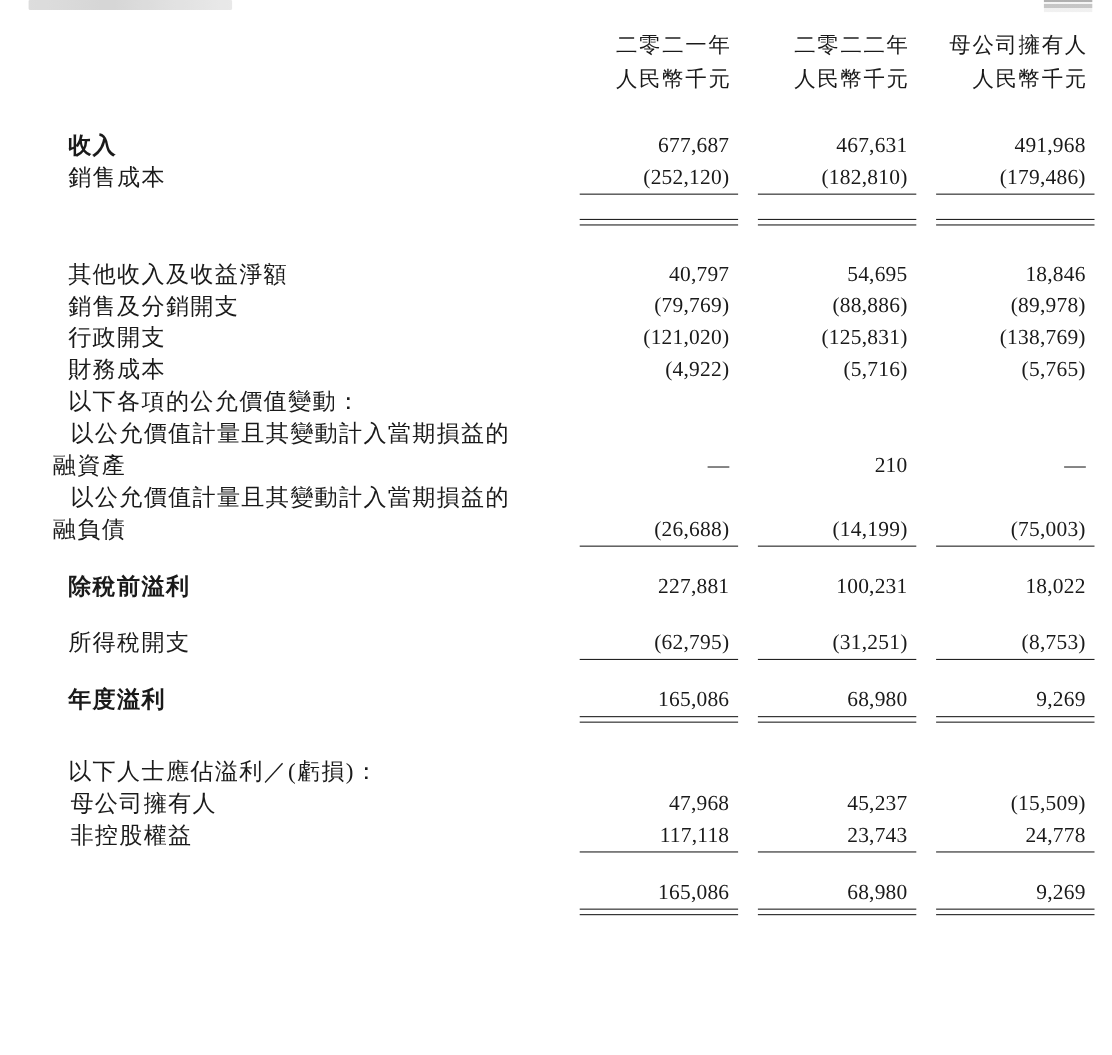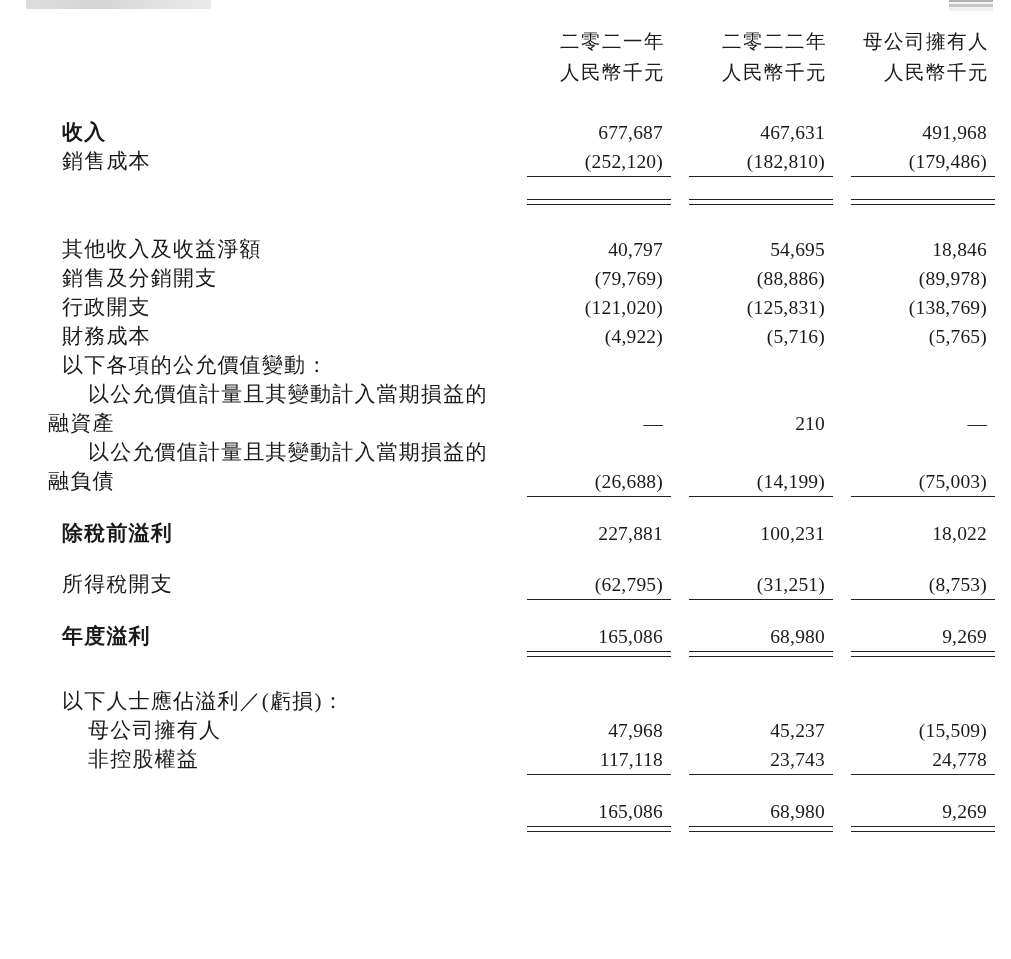--- a/index.html
+++ b/index.html
@@ -74,21 +74,21 @@
   }
 
   .label {
     padding-left: 62px;
     font-size: 21px;
     line-height: 29px;
     letter-spacing: 1.2px;
     white-space: nowrap;
   }
   .label.bold { font-weight: bold; }
-  .label.ind1 { padding-left: 88px; }
+  .label.ind1 { padding-left: 64px; }
   .label.ind2 { padding-left: 48px; margin-left: 24px; }
 
   .num {
     text-align: right;
     font-size: 19.5px;
     line-height: 29px;
     letter-spacing: .2px;
     padding-right: 10px;
     white-space: nowrap;
     font-family: "Liberation Serif", "DejaVu Serif", serif;

